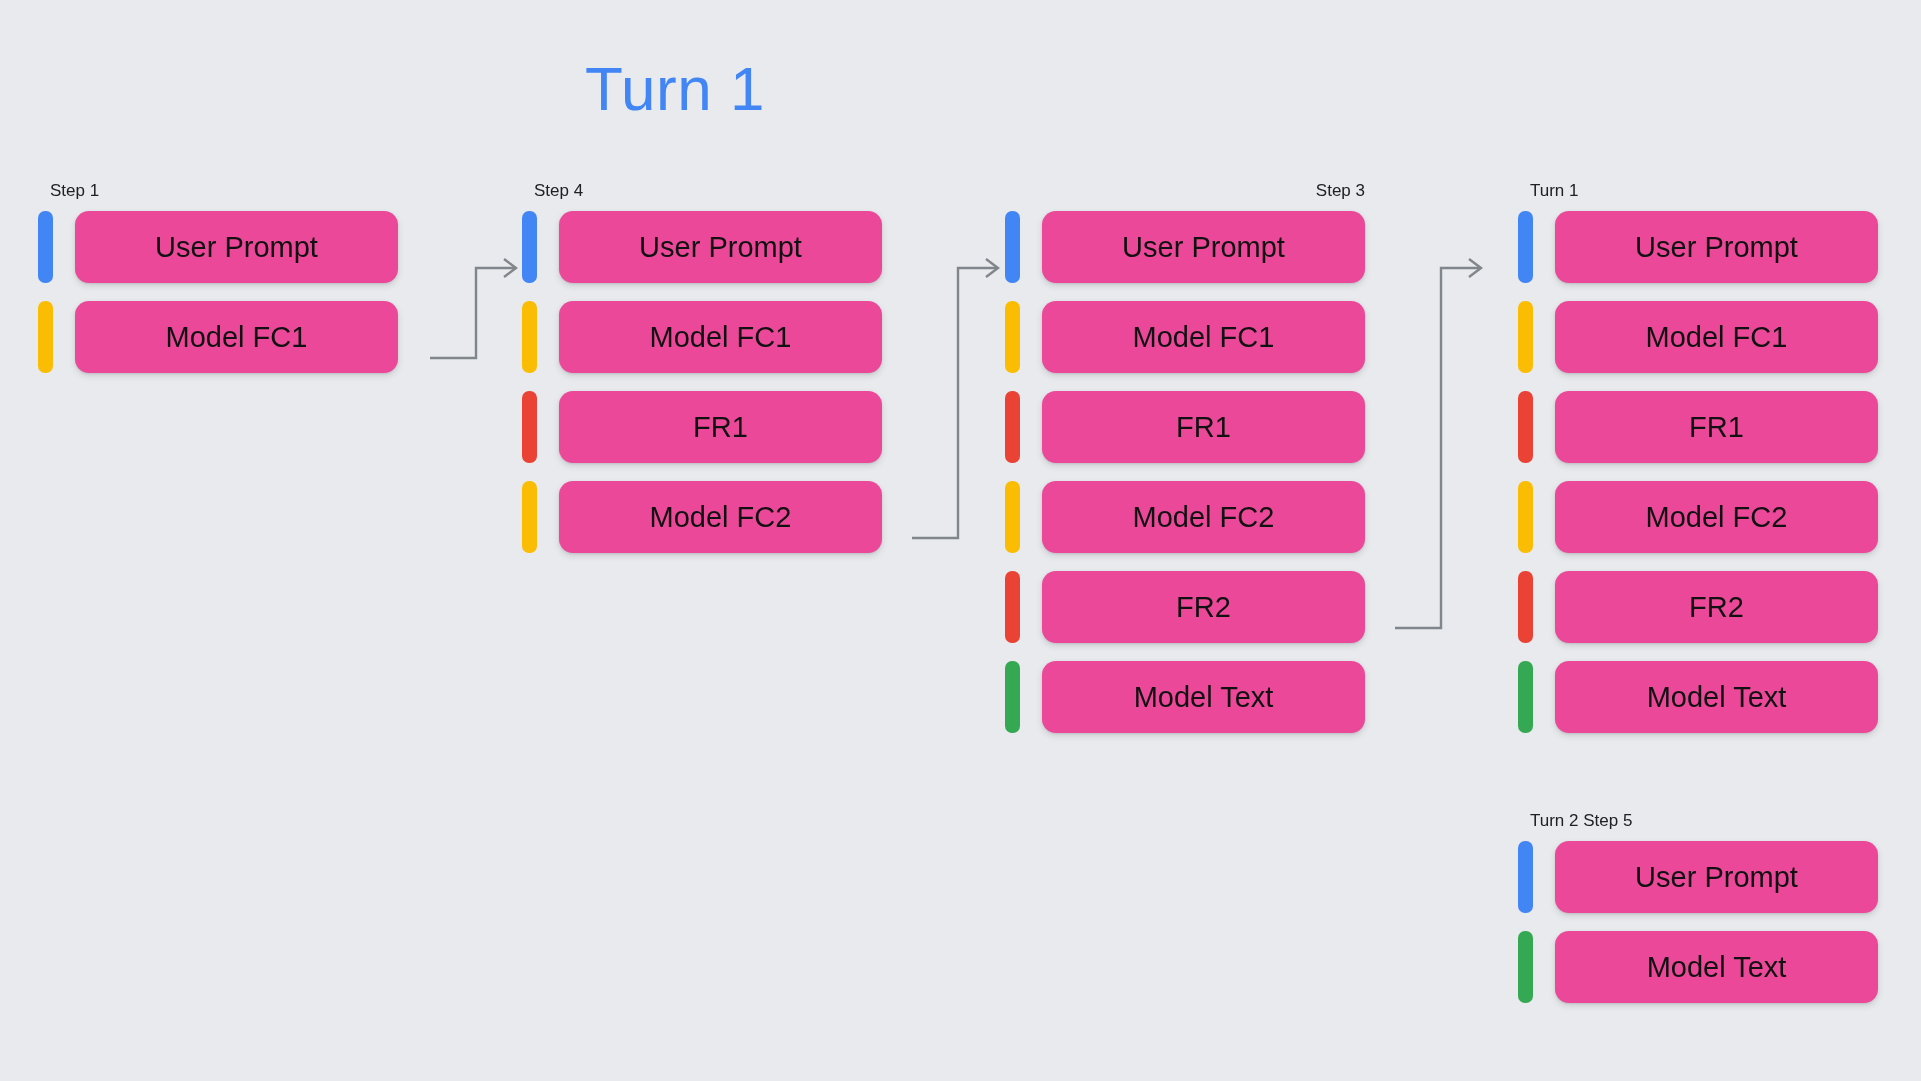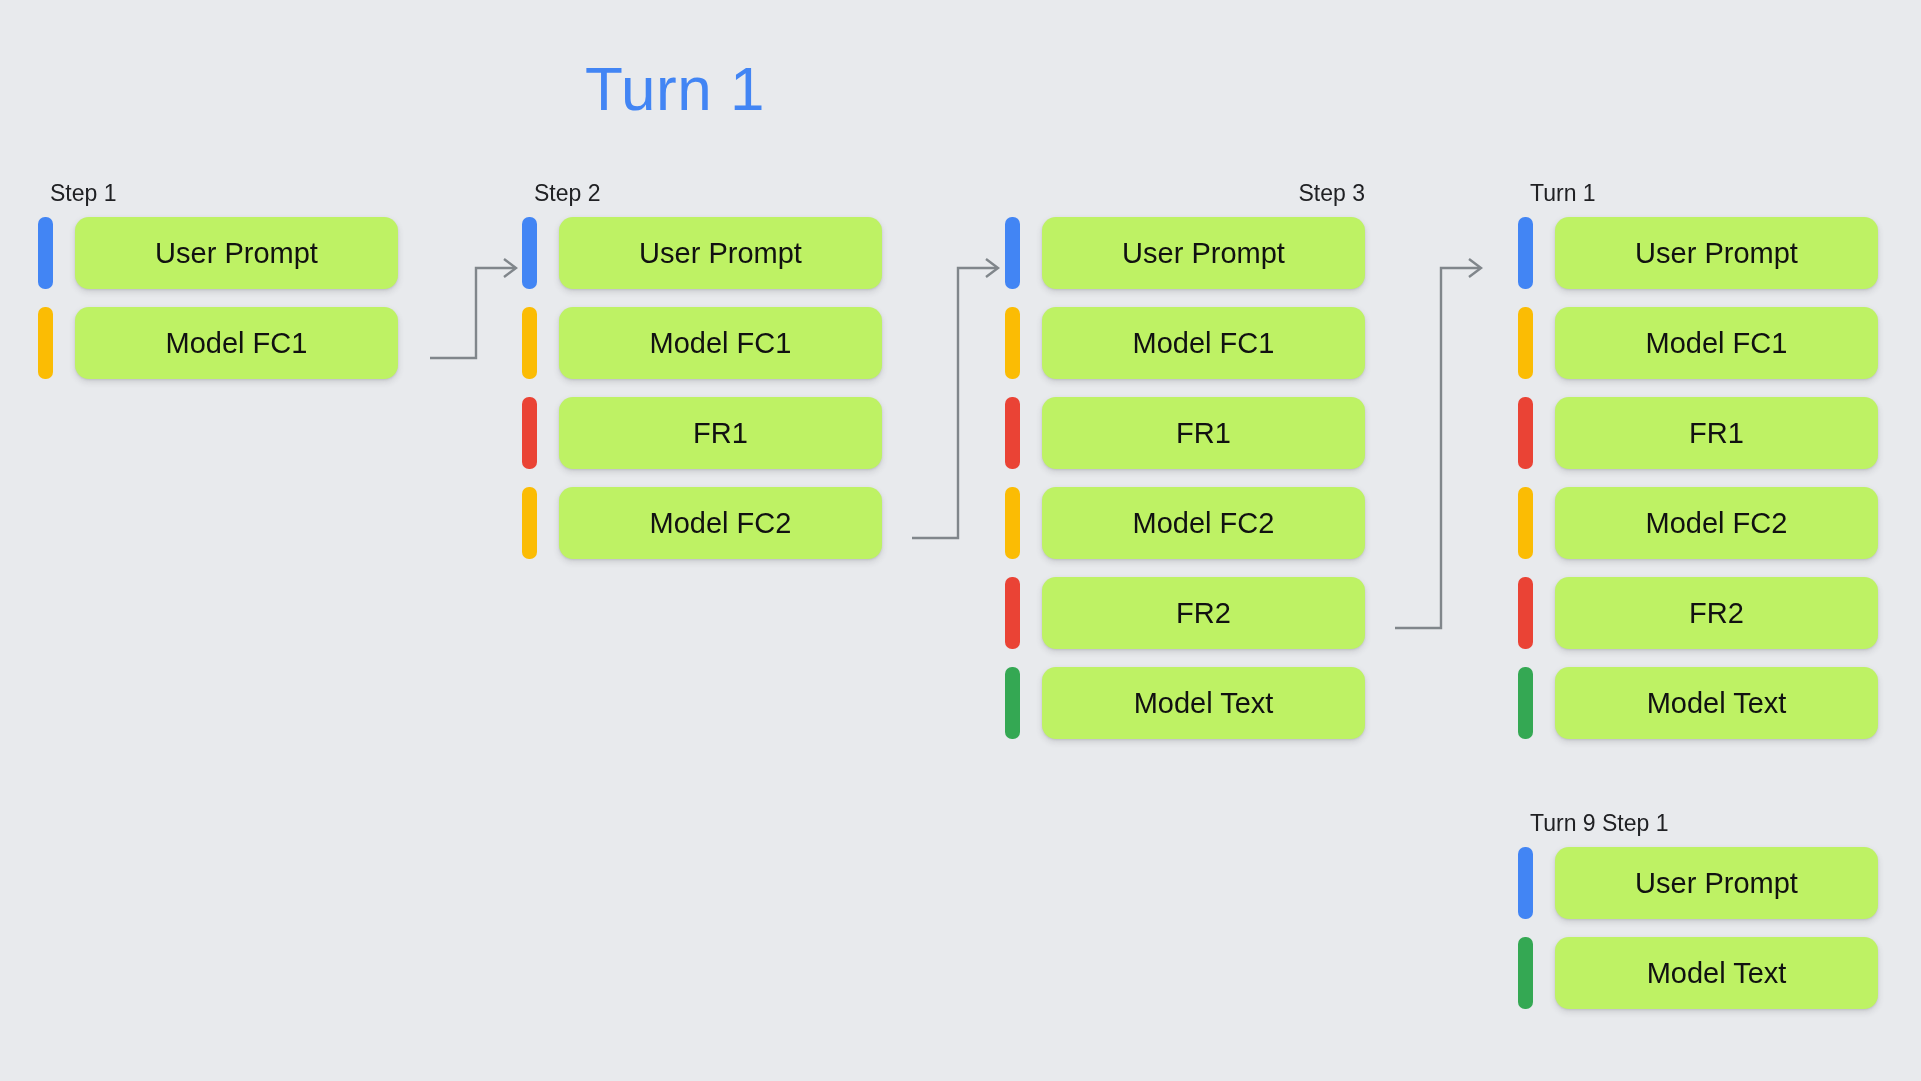--- a/index.html
+++ b/index.html
@@ -33,21 +33,21 @@
     white-space: nowrap;
     text-align: center;
   }
 
   
   .column {
     position: absolute;
     width: 360px;
   }
   .column-label {
-    font-size: 23px;
+    font-size: 17px;
     color: #202124;
     line-height: 1;
     margin-bottom: 12px;
     padding-left: 12px;
     white-space: nowrap;
     font-weight: 400;
   }
 
   .row {
     position: relative;
@@ -60,21 +60,21 @@
     width: 15px;
     height: 72px;
     border-radius: 7px;
     flex: 0 0 auto;
     margin-right: 22px;
   }
 
   .card {
     flex: 1 1 auto;
     height: 72px;
-    background: #bef264;
+    background: #ec4899;
     border-radius: 14px;
     display: flex;
     align-items: center;
     justify-content: center;
     box-shadow: 0 3px 6px rgba(60,64,67,0.16), 0 1px 2px rgba(60,64,67,0.12);
     font-size: 29px;
     color: #111111;
     font-weight: 400;
     white-space: nowrap;
     box-sizing: border-box;
@@ -111,21 +111,21 @@
         <div class="row">
           <div class="tag" style="background: rgb(66, 133, 244);"></div>
           <div class="card">User Prompt</div>
         </div>
         <div class="row">
           <div class="tag" style="background: rgb(251, 188, 4);"></div>
           <div class="card">Model FC1</div>
         </div>
       </div>
       <div class="column" style="left: 522px; top: 182px;">
-        <div class="column-label">Step 2</div>
+        <div class="column-label">Step 4</div>
         <div class="row">
           <div class="tag" style="background: rgb(66, 133, 244);"></div>
           <div class="card">User Prompt</div>
         </div>
         <div class="row">
           <div class="tag" style="background: rgb(251, 188, 4);"></div>
           <div class="card">Model FC1</div>
         </div>
         <div class="row">
           <div class="tag" style="background: rgb(234, 67, 53);"></div>
@@ -184,21 +184,21 @@
         <div class="row">
           <div class="tag" style="background: rgb(234, 67, 53);"></div>
           <div class="card">FR2</div>
         </div>
         <div class="row">
           <div class="tag" style="background: rgb(52, 168, 83);"></div>
           <div class="card">Model Text</div>
         </div>
       </div>
       <div class="column" style="left: 1518px; top: 812px;">
-        <div class="column-label">Turn 9 Step 1</div>
+        <div class="column-label">Turn 2 Step 5</div>
         <div class="row">
           <div class="tag" style="background: rgb(66, 133, 244);"></div>
           <div class="card">User Prompt</div>
         </div>
         <div class="row">
           <div class="tag" style="background: rgb(52, 168, 83);"></div>
           <div class="card">Model Text</div>
         </div>
       </div>
     </div>

